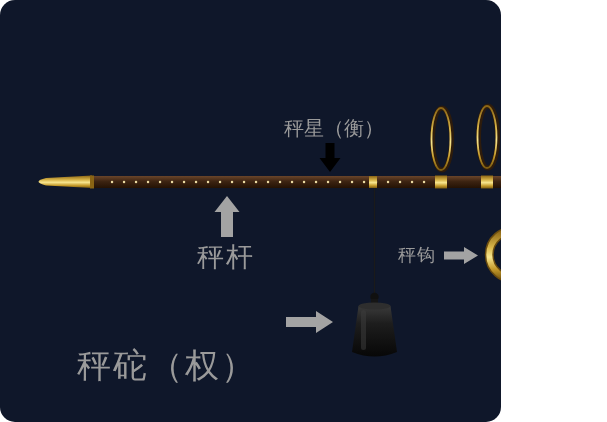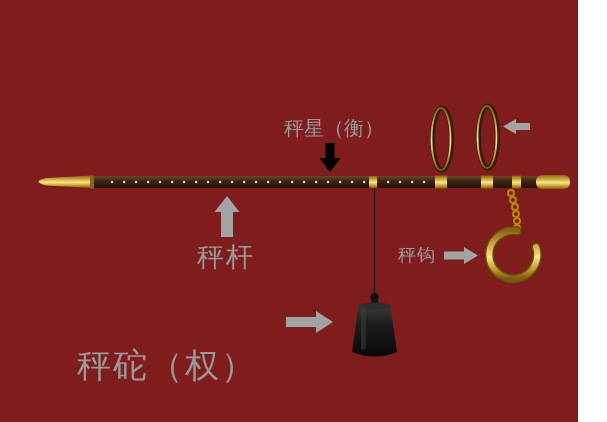--- a/index.html
+++ b/index.html
@@ -3,24 +3,25 @@
 <meta charset="utf-8">
 <style>
   html, body {
     margin: 0;
     padding: 0;
     background: #ffffff;
     font-family: "Liberation Sans", "DejaVu Sans", sans-serif;
   }
   .stage {
     position: relative;
-    width: 578px;
+    width: 501px;
     height: 422px;
-    background: #7f1d1d;
+    background: #0f172a;
     overflow: hidden;
+    border-radius: 15px;
   }
   .stage svg {
     position: absolute;
     left: 0;
     top: 0;
   }
   .lbl {
     position: absolute;
     color: #9a9a9a;
     white-space: nowrap;

